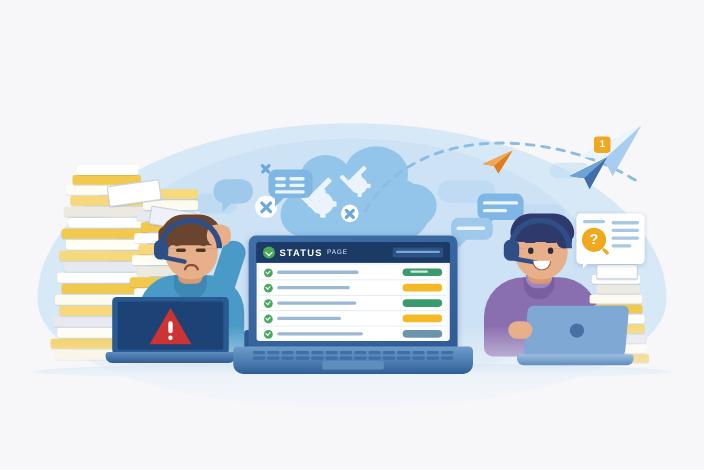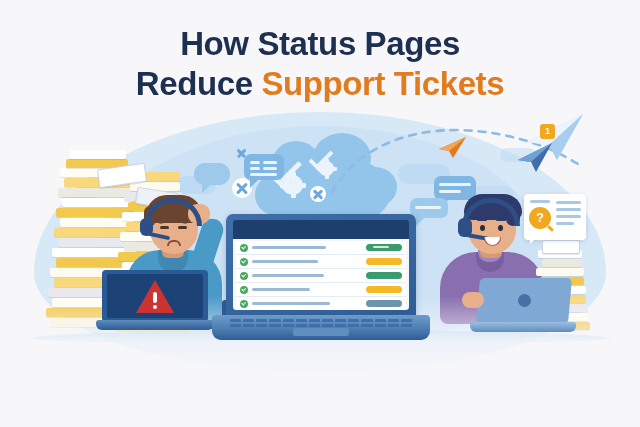--- a/index.html
+++ b/index.html
@@ -517,24 +517,20 @@
     <polygon points="2,18 36,1 20,30 15,20" fill="#3f6ea8"></polygon>
     <polygon points="2,18 36,1 15,20" fill="#6ea4d5"></polygon>
   </svg>
   <svg class="plane" style="left:438px;top:136px;width:30px;height:24px;" viewBox="0 0 30 24">
     <polygon points="1,13 28,1 15,22 11,15" fill="#e07b1e"></polygon>
     <polygon points="1,13 28,1 11,15" fill="#f0a858"></polygon>
   </svg>
 
   <div class="notif">1</div>
 
-  <div class="title-wrap">
-    <div class="title-line">How Status Pages</div>
-    <div class="title-line"><span>Reduce </span><span class="title-accent">Support Tickets</span></div>
-  </div>
 
   <div class="stack-left">
     <div class="sheet" style="left:6px;top:168px;width:86px;height:9px;background:#fdf4dd;"></div>
     <div class="sheet" style="left:2px;top:158px;width:92px;height:9px;background:#f2c94c;"></div>
     <div class="sheet" style="left:8px;top:148px;width:84px;height:9px;background:#fffdf4;"></div>
     <div class="sheet" style="left:4px;top:138px;width:90px;height:9px;background:#e8e8ee;"></div>
     <div class="sheet" style="left:10px;top:128px;width:82px;height:9px;background:#f7d87b;"></div>
     <div class="sheet" style="left:6px;top:118px;width:88px;height:9px;background:#fdfaf0;"></div>
     <div class="sheet" style="left:12px;top:108px;width:80px;height:9px;background:#f2c94c;"></div>
     <div class="sheet" style="left:8px;top:98px;width:84px;height:9px;background:#ffffff;"></div>
@@ -606,20 +602,28 @@
     <div class="warn-dot" style="left:57px;top:35px;"></div>
     <div style="position:absolute;left:0;top:50px;width:118px;height:10px;background:linear-gradient(to bottom,#5d8cbe,#2f5c95);border-radius:3px 3px 6px 6px;"></div>
   </div>
 
   <div style="position:absolute;left:222px;top:300px;width:24px;height:32px;background:#2f5c95;border-radius:3px;z-index:26;"></div>
 
   <div class="laptop">
     <div class="laptop-lid">
       <div class="laptop-bezel">
 
+        <div class="sp-header">
+          <div class="sp-logo"></div>
+          <div class="sp-title">STATUS</div>
+          <div class="sp-sub">PAGE</div>
+          <div class="sp-meta">
+              <span></span>
+            </div>
+        </div>
 
         <div class="sp-body">
 
           <div class="sp-row">
             <div class="sp-check"></div>
             <div class="sp-label" style="width:74px;"></div>
             <div class="sp-pill" style="background:#3a9b6e;">
                 <span></span>
               </div>
           </div>

